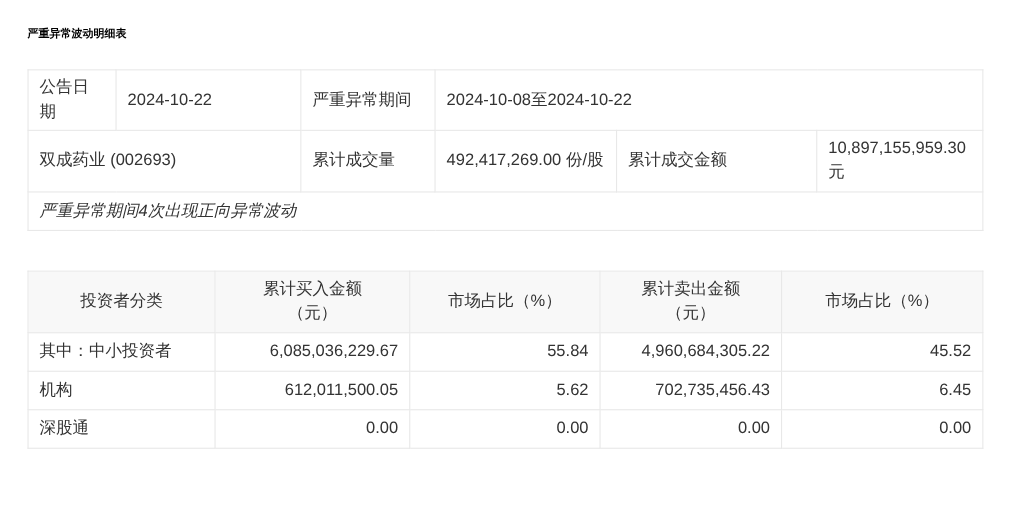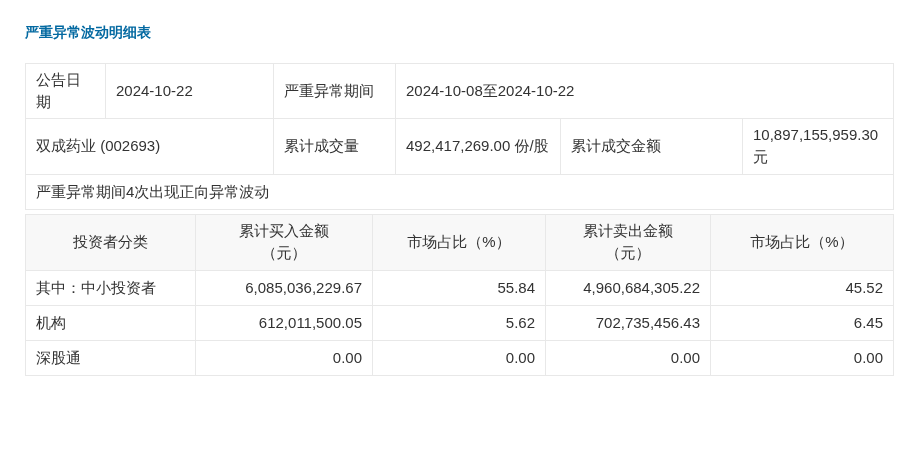--- a/index.html
+++ b/index.html
@@ -11,47 +11,47 @@
   }
   .page {
     position: relative;
     width: 917px;
     height: 460px;
     background: #ffffff;
     overflow: hidden;
   }
   .page-title {
     margin: 22px 0 0 25px;
-    font-size: 14px;
+    font-size: 10px;
     font-weight: bold;
     line-height: 20px;
-    color: #0369a1;
+    color: #000000;
   }
   table {
     border-collapse: collapse;
     table-layout: fixed;
     width: 868px;
     margin-left: 25px;
     font-size: 15px;
     color: #333333;
   }
   .summary-table { margin-top: 21px; }
-  .investor-table { margin-top: 4px; }
+  .investor-table { margin-top: 36px; }
   td, th {
     border: 1px solid #e8e8e8;
     padding: 5px 10px;
     vertical-align: middle;
     font-weight: normal;
     text-align: left;
     overflow: hidden;
     line-height: 1.45;
   }
   .summary-table tr.r1 td { height: 30px; }
   .summary-table tr.r2 td { height: 45px; }
-  .summary-table tr.r3 td { height: 24px; }
+  .summary-table tr.r3 td { height: 24px; font-style: italic; }
   .summary-table td.wrap-narrow { padding-right: 38px; }
   .investor-table thead th {
     height: 45px;
     background: #f8f8f8;
     text-align: center;
     white-space: pre-line;
   }
   .investor-table tbody td { height: 24px; }
   .investor-table td.num { text-align: right; }
   .investor-table td.center { }

